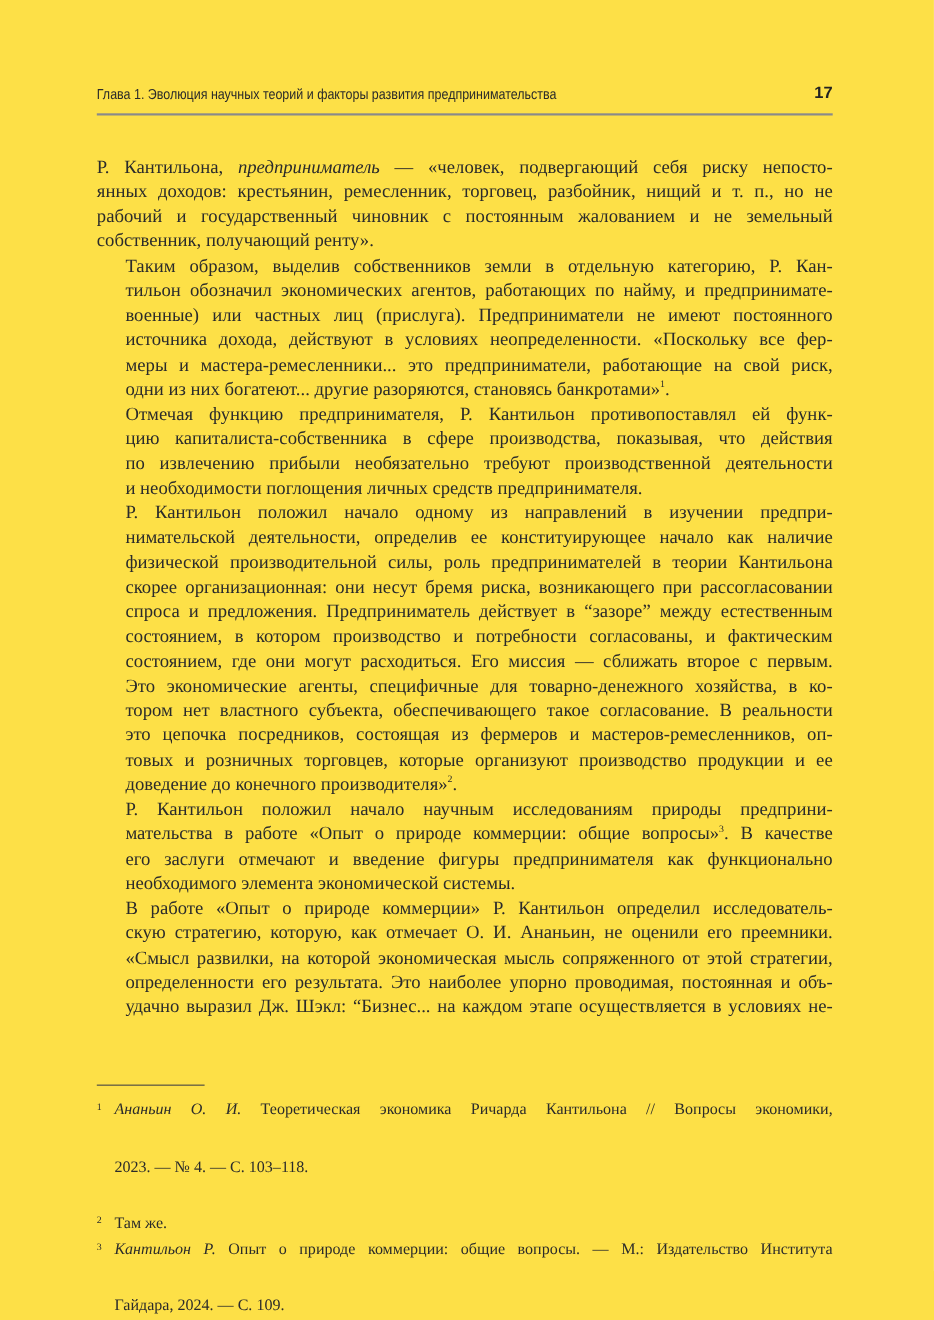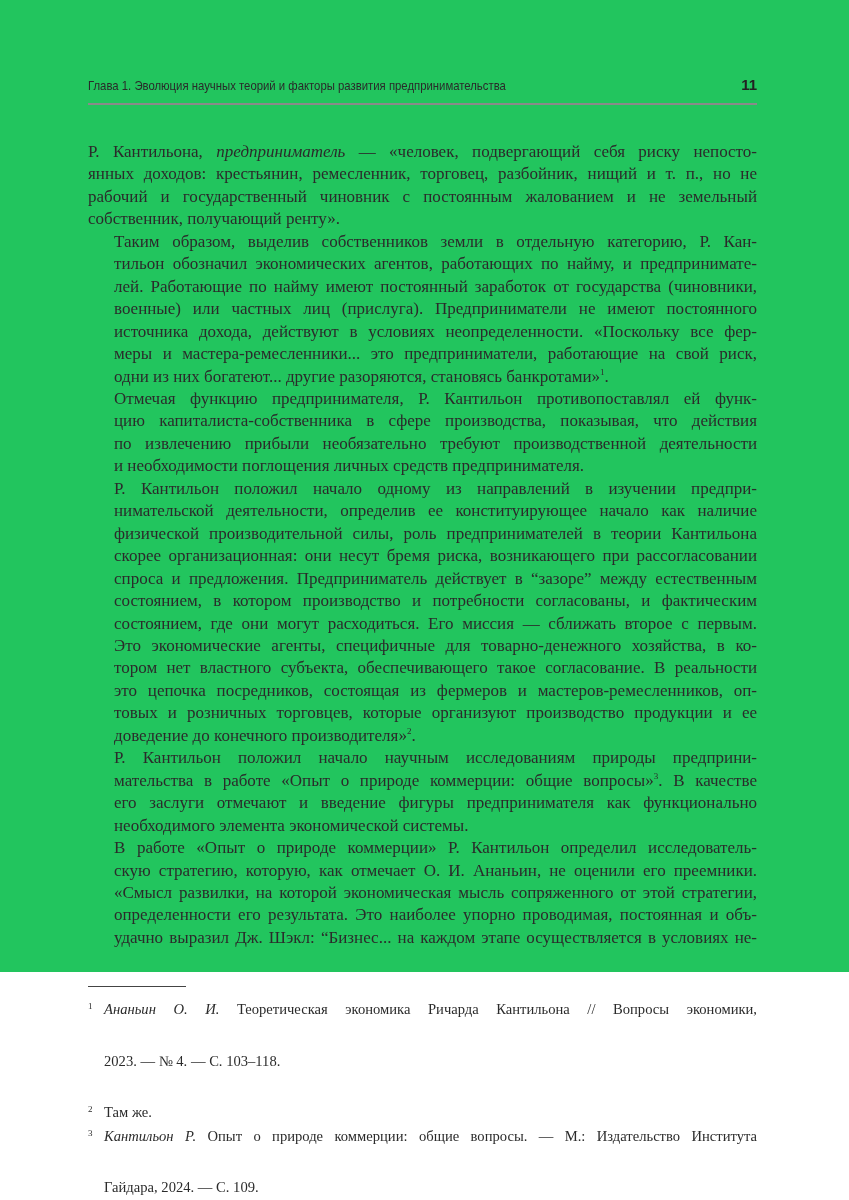--- a/index.html
+++ b/index.html
@@ -1,17 +1,17 @@
 <!DOCTYPE html>
 <html><head>
   <meta charset="utf-8">
   <style>
     html, body { margin: 0; padding: 0; background: #ffffff; }
     body { width: 849px; height: 1200px; position: relative; overflow: hidden; }
-    .page { position: absolute; left: 0; top: 0; width: 849px; height: 972px; background: #22c55e; }
+    .page { position: absolute; left: 0; top: 0; width: 849px; height: 1200px; background: #fde047; }
     .running-head {
       position: absolute; left: 88px; top: 76px; width: 669px; height: 24px;
       font-family: "Liberation Sans", sans-serif; font-size: 13.2px; color: #2a2a2a;
       transform: scaleX(0.86); transform-origin: left top; width: 778px;
     }
     .running-head .title { position: absolute; left: 0; top: 2px; white-space: nowrap; }
     .page-num {
       position: absolute; left: 735px; top: 76px; width: 22px; text-align: right;
       font-family: "Liberation Sans", sans-serif; font-weight: bold; font-size: 15px; color: #222;
     }
@@ -38,34 +38,33 @@
     .fn .ln.last { text-align-last: left; margin-top: 32px; }
   </style>
 </head>
 <body>
 
 <div class="page">
 
   <div class="running-head">
     <span class="title">Глава 1. Эволюция научных теорий и факторы развития предпринимательства</span>
   </div>
-  <div class="page-num">11</div>
+  <div class="page-num">17</div>
   <div class="head-rule"></div>
 
   <div class="body-text" id="body-text">
       <p>
         <span class="ln"><span>Р. Кантильона, </span><em>предприниматель</em><span> — «человек, подвергающий себя риску непосто-</span></span>
         <span class="ln"><span>янных доходов: крестьянин, ремесленник, торговец, разбойник, нищий и т. п., но не</span></span>
         <span class="ln"><span>рабочий и государственный чиновник с постоянным жалованием и не земельный</span></span>
         <span class="ln last"><span>собственник, получающий ренту».</span></span>
       </p>
       <p class="indent">
         <span class="ln"><span>Таким образом, выделив собственников земли в отдельную категорию, Р. Кан-</span></span>
         <span class="ln"><span>тильон обозначил экономических агентов, работающих по найму, и предпринимате-</span></span>
-        <span class="ln"><span>лей. Работающие по найму имеют постоянный заработок от государства (чиновники,</span></span>
         <span class="ln"><span>военные) или частных лиц (прислуга). Предприниматели не имеют постоянного</span></span>
         <span class="ln"><span>источника дохода, действуют в условиях неопределенности. «Поскольку все фер-</span></span>
         <span class="ln"><span>меры и мастера-ремесленники... это предприниматели, работающие на свой риск,</span></span>
         <span class="ln last"><span>одни из них богатеют... другие разоряются, становясь банкротами»</span><sup>1</sup><span>.</span></span>
       </p>
       <p class="indent">
         <span class="ln"><span>Отмечая функцию предпринимателя, Р. Кантильон противопоставлял ей функ-</span></span>
         <span class="ln"><span>цию капиталиста-собственника в сфере производства, показывая, что действия</span></span>
         <span class="ln"><span>по извлечению прибыли необязательно требуют производственной деятельности</span></span>
         <span class="ln last"><span>и необходимости поглощения личных средств предпринимателя.</span></span>

